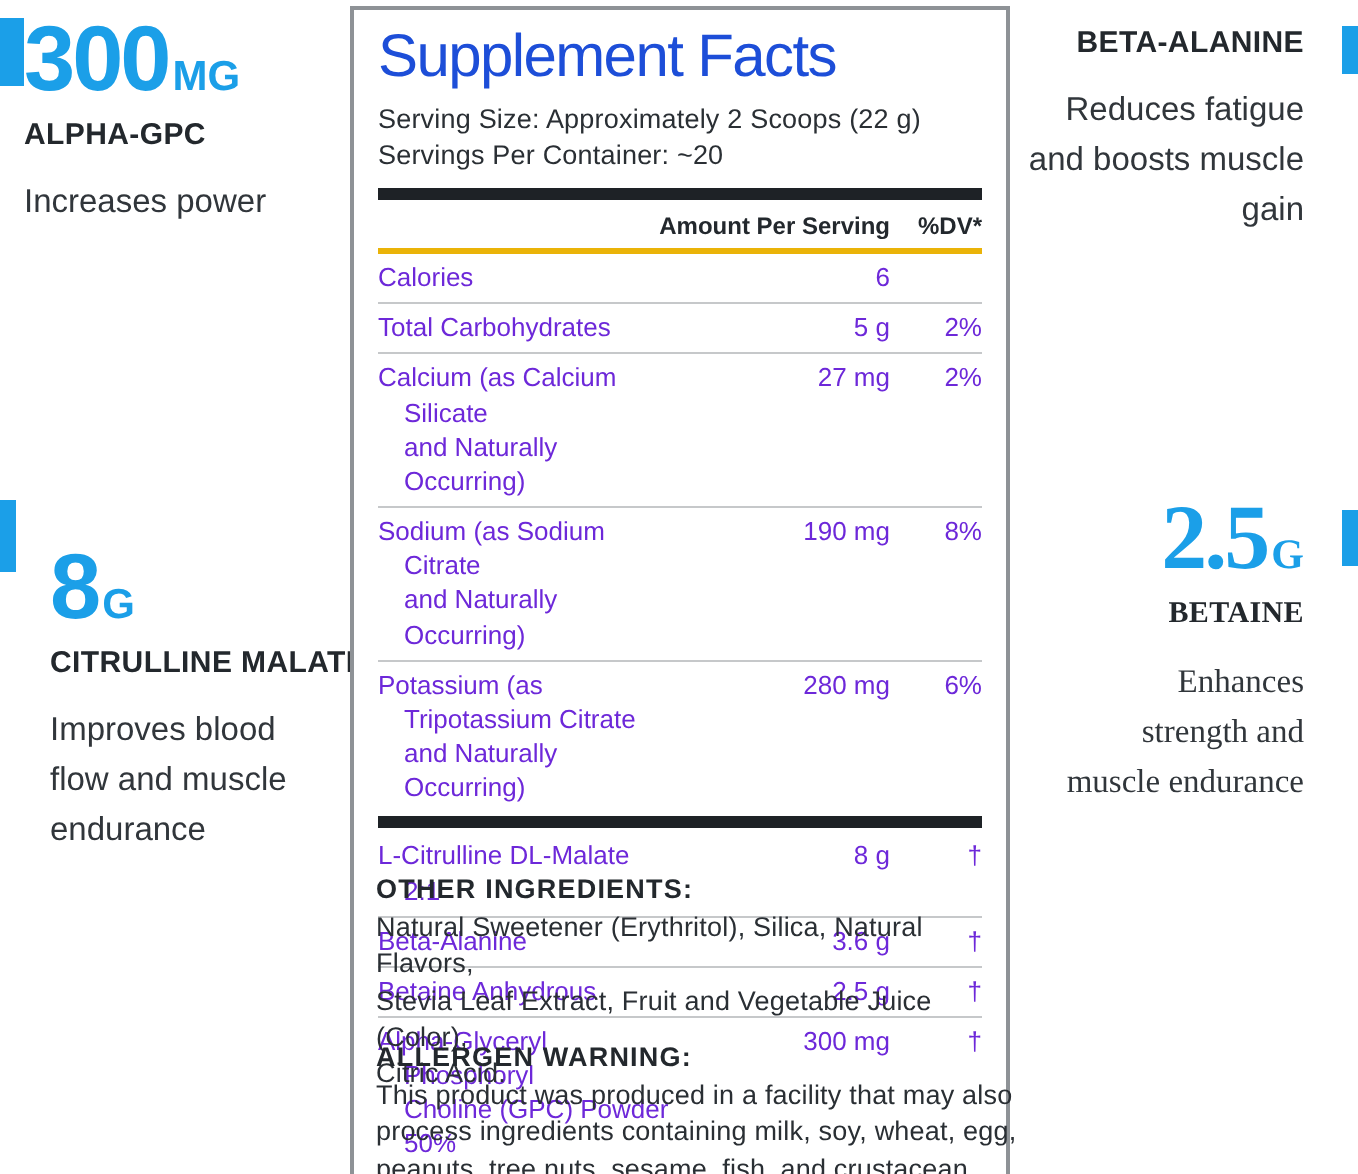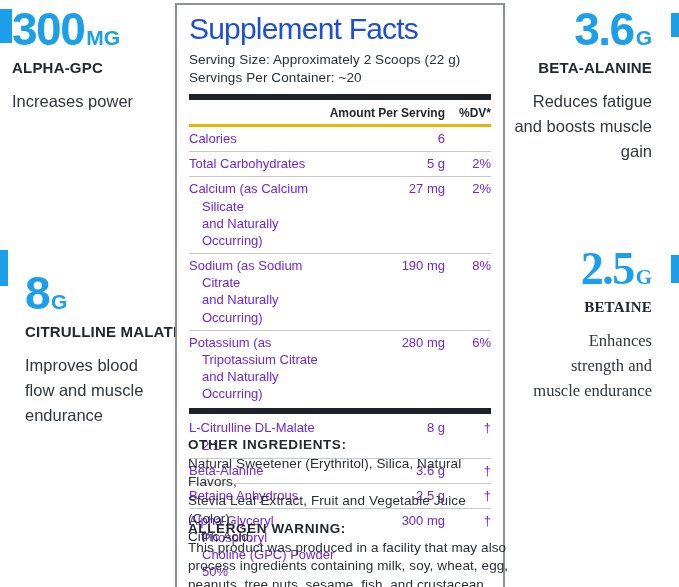--- a/index.html
+++ b/index.html
@@ -70,21 +70,20 @@
 
   <div id="stat-citrulline" class="stat left">
     <div class="stat-value"><span>8</span><span class="stat-unit">G</span></div>
     <div class="stat-name">CITRULLINE MALATE</div>
     <div class="stat-desc">Improves blood
 flow and muscle
 endurance</div>
   </div>
 
   <div id="stat-beta" class="stat right">
-    <div class="stat-value"><span>3.6</span><span class="stat-unit">G</span></div>
     <div class="stat-name">BETA-ALANINE</div>
     <div class="stat-desc">Reduces fatigue
 and boosts muscle
 gain</div>
   </div>
 
   <div id="stat-betaine" class="stat right">
     <div class="stat-value"><span>2.5</span><span class="stat-unit">G</span></div>
     <div class="stat-name">BETAINE</div>
     <div class="stat-desc">Enhances

